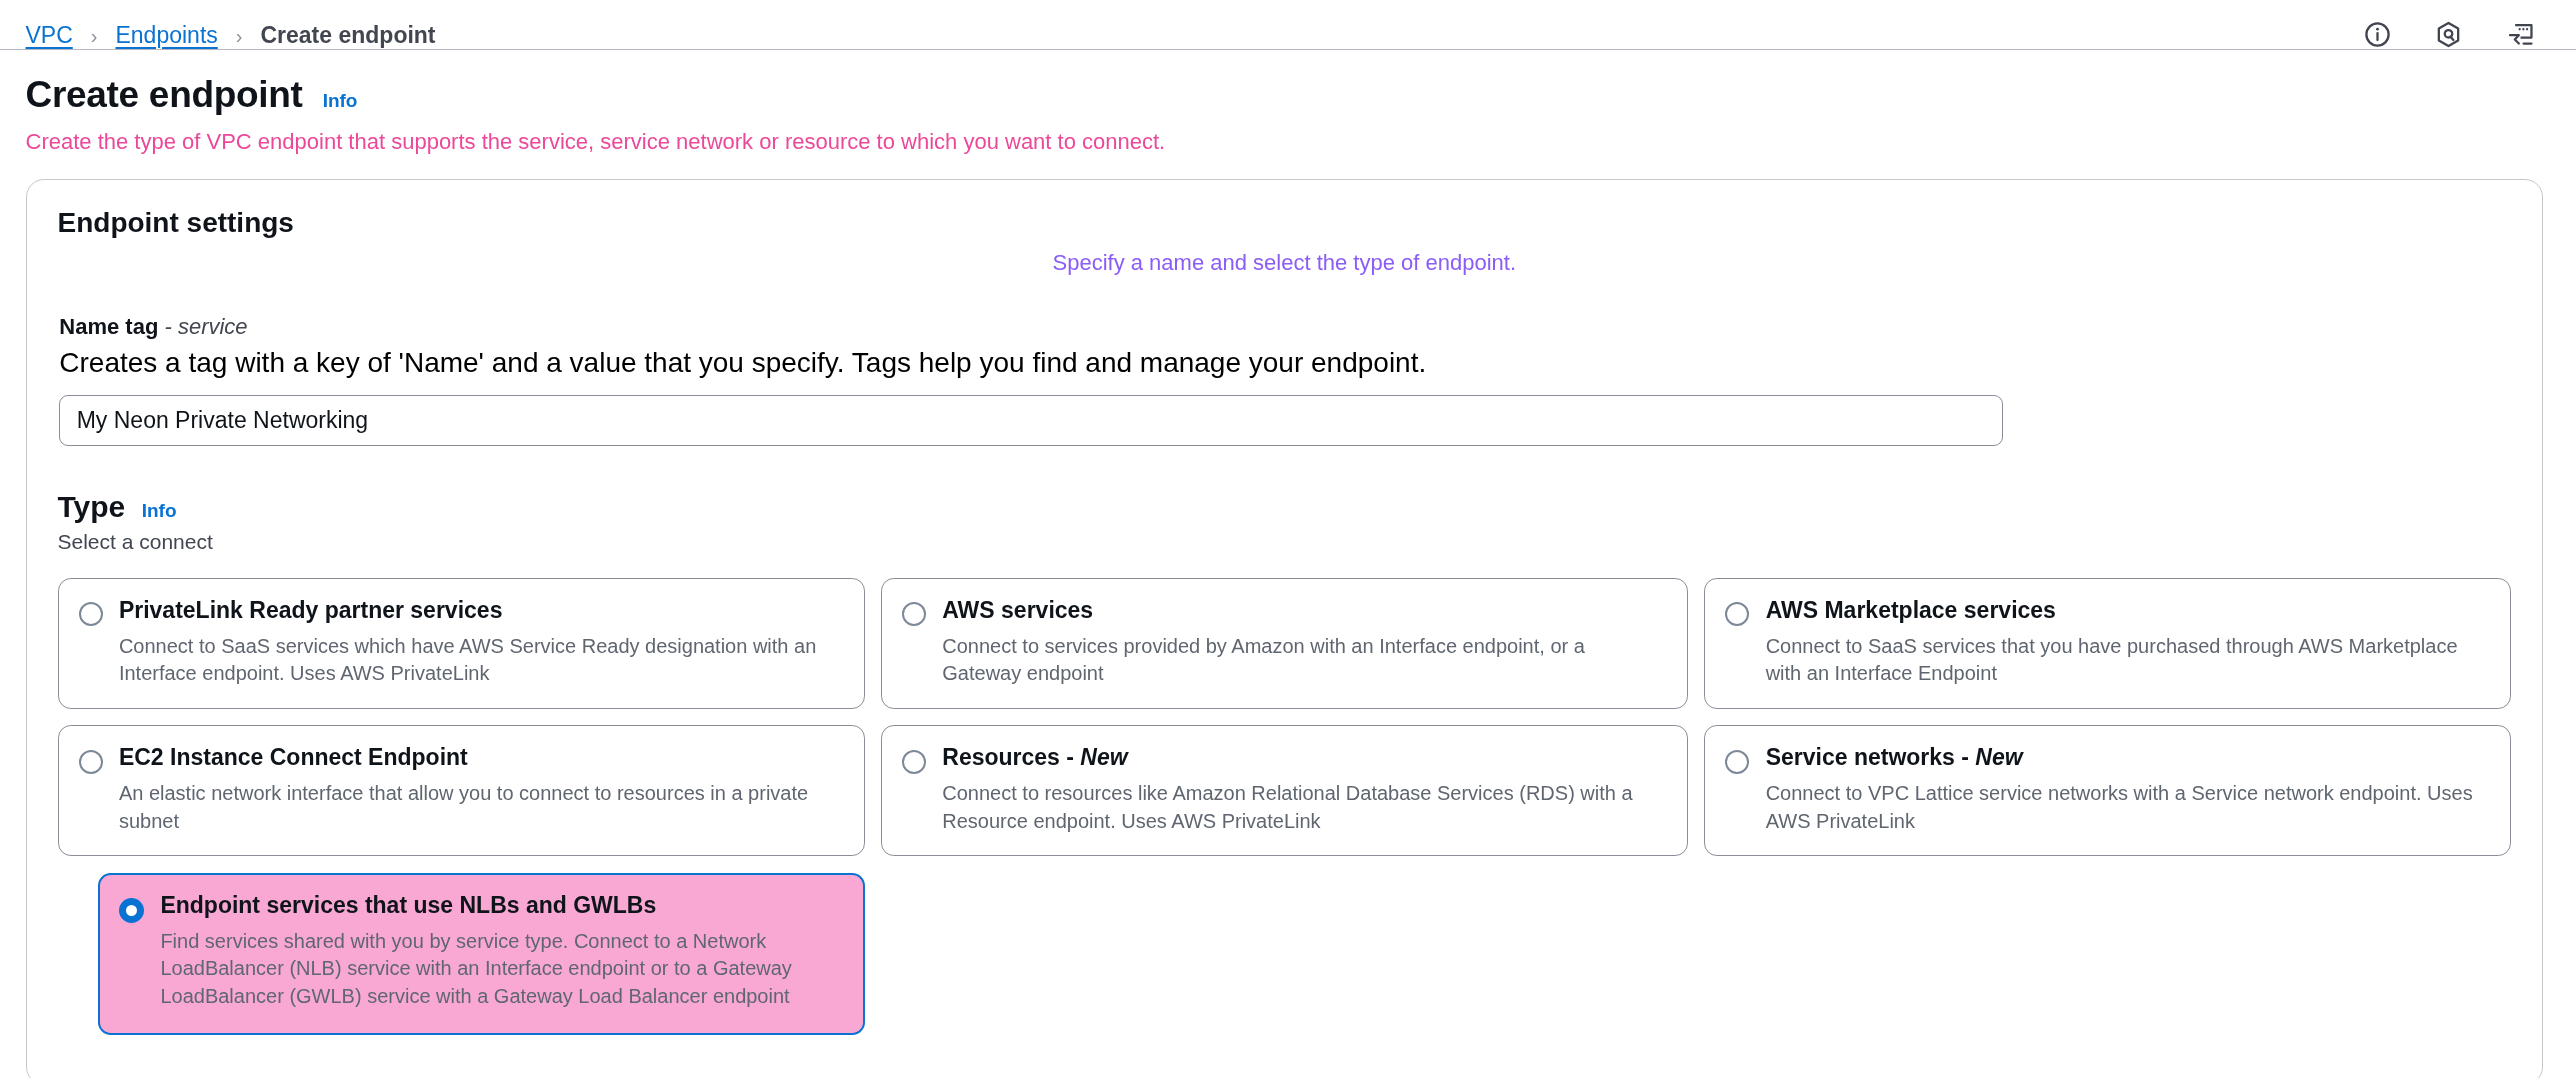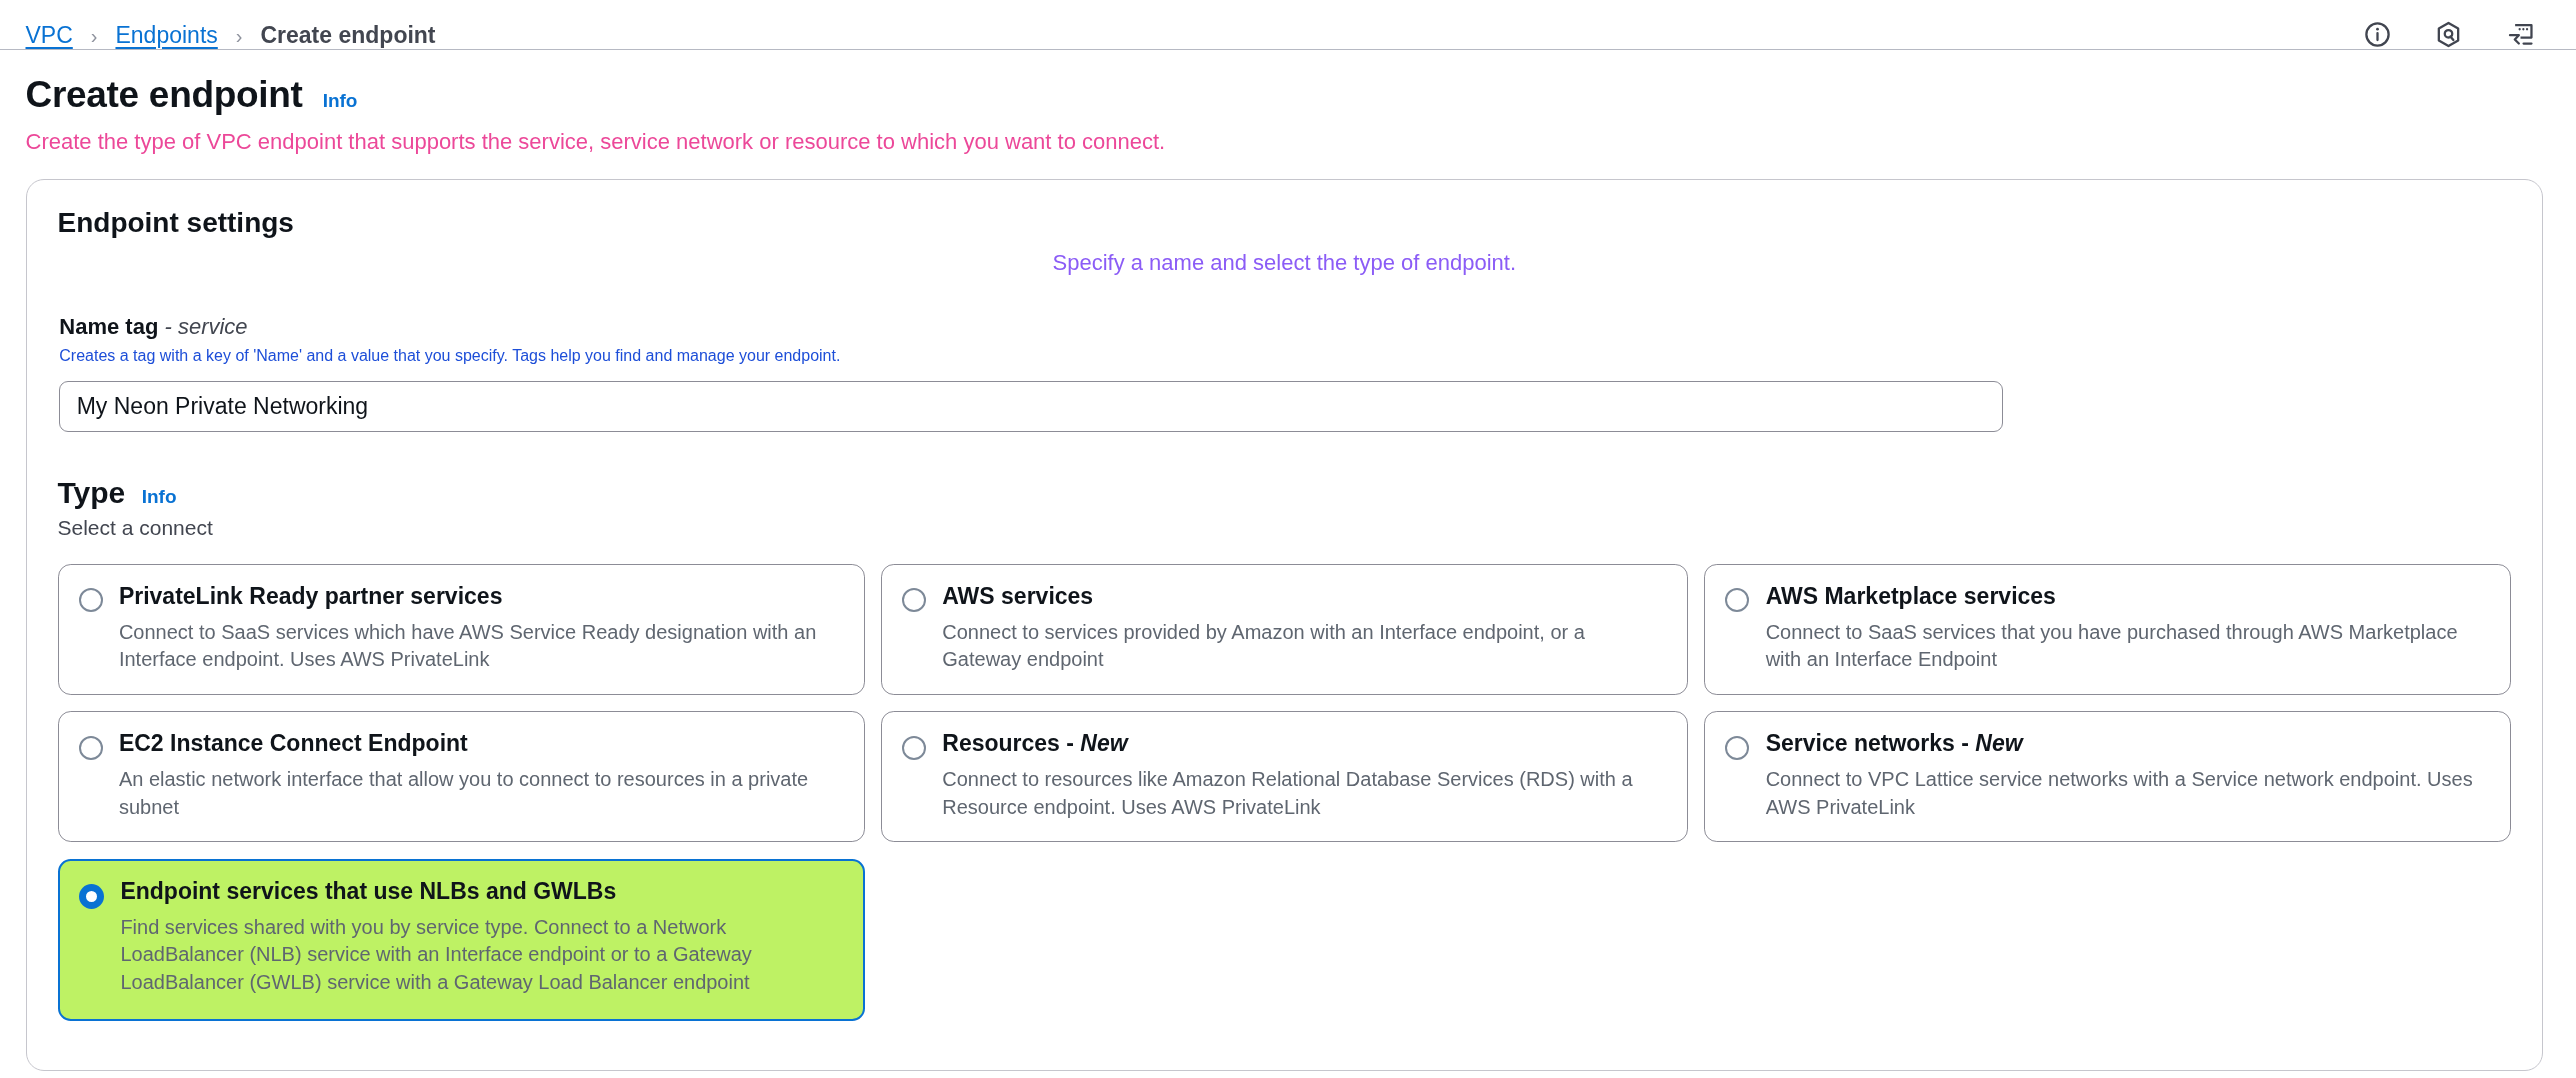--- a/index.html
+++ b/index.html
@@ -102,22 +102,22 @@
     color: #0f141a;
     font-weight: 700;
   }
   .field-label .optional {
     font-weight: 400;
     font-style: italic;
     color: #424650;
   }
   .field-hint {
     margin-top: 7.3px;
-    font-size: 16px;
-    color: #1d4ed8;
+    font-size: 28px;
+    color: #000000;
   }
   .text-input {
     margin-top: 16.4px;
     width: 1944px;
     height: 51px;
     border: 1.8px solid #8c8c96;
     border-radius: 9px;
     padding: 0 16.4px;
     font-size: 23px;
     color: #0f141a;
@@ -153,22 +153,23 @@
     border-radius: 12.8px;
     background: #ffffff;
     padding: 18px 20px 20px 20px;
     display: flex;
     gap: 16.4px;
     cursor: pointer;
     min-height: 124px;
   }
   .radio-card.selected {
     border: 2.7px solid #0972d3;
-    background: #bef264;
+    background: #f9a8d4;
     padding: 17.3px 19px 19px 19px;
+    margin-left: 40px;
   }
   .radio-card.tall { min-height: 162px; }
 
   .radio-mark {
     flex: 0 0 auto;
     width: 24px; height: 24px;
     border-radius: 50%;
     border: 2.7px solid #7d8998;
     background: #ffffff;
     margin-top: 5.5px;

